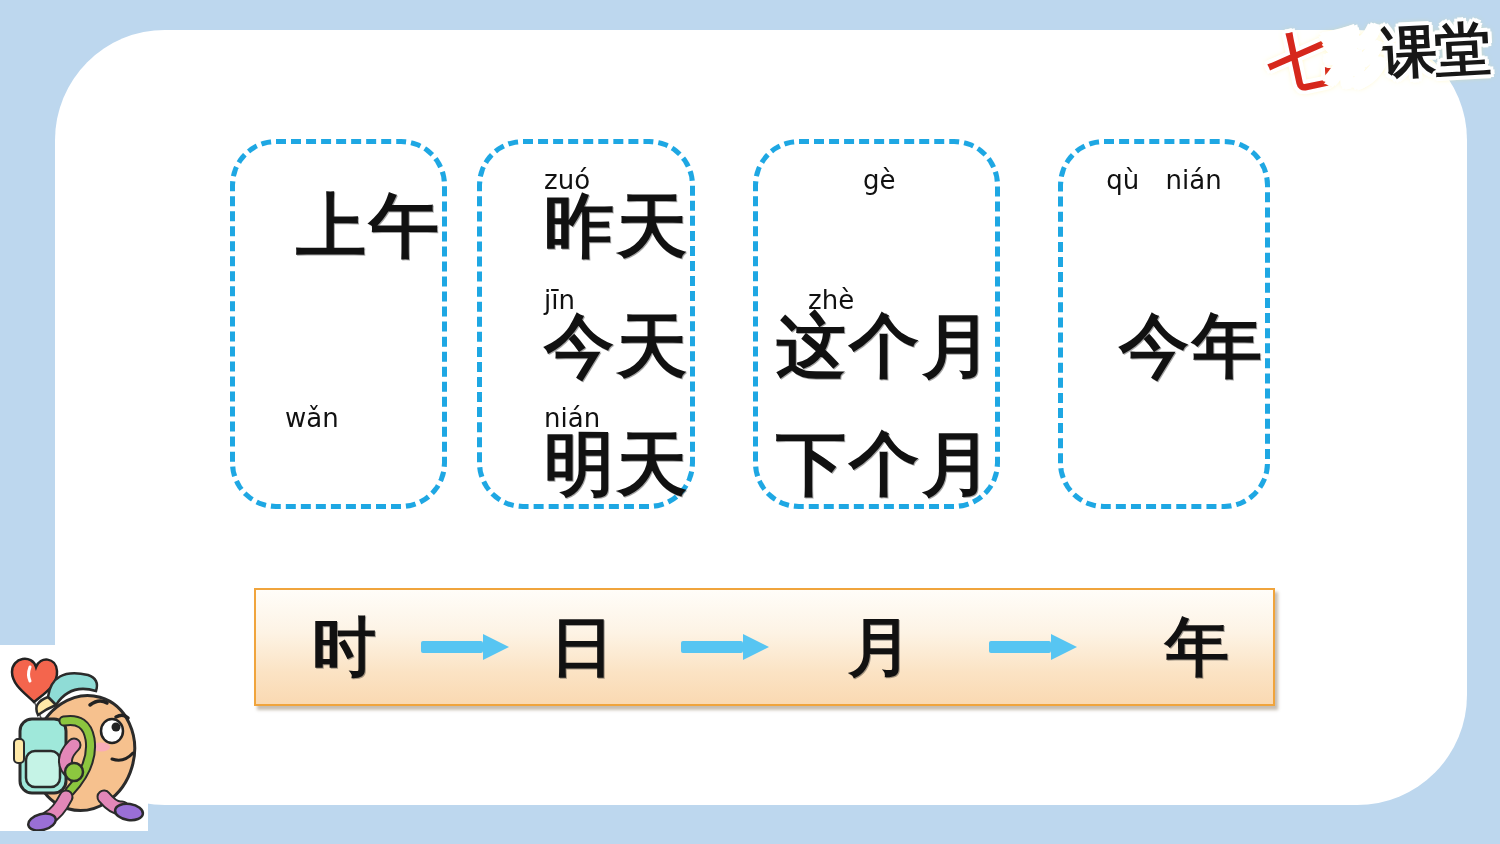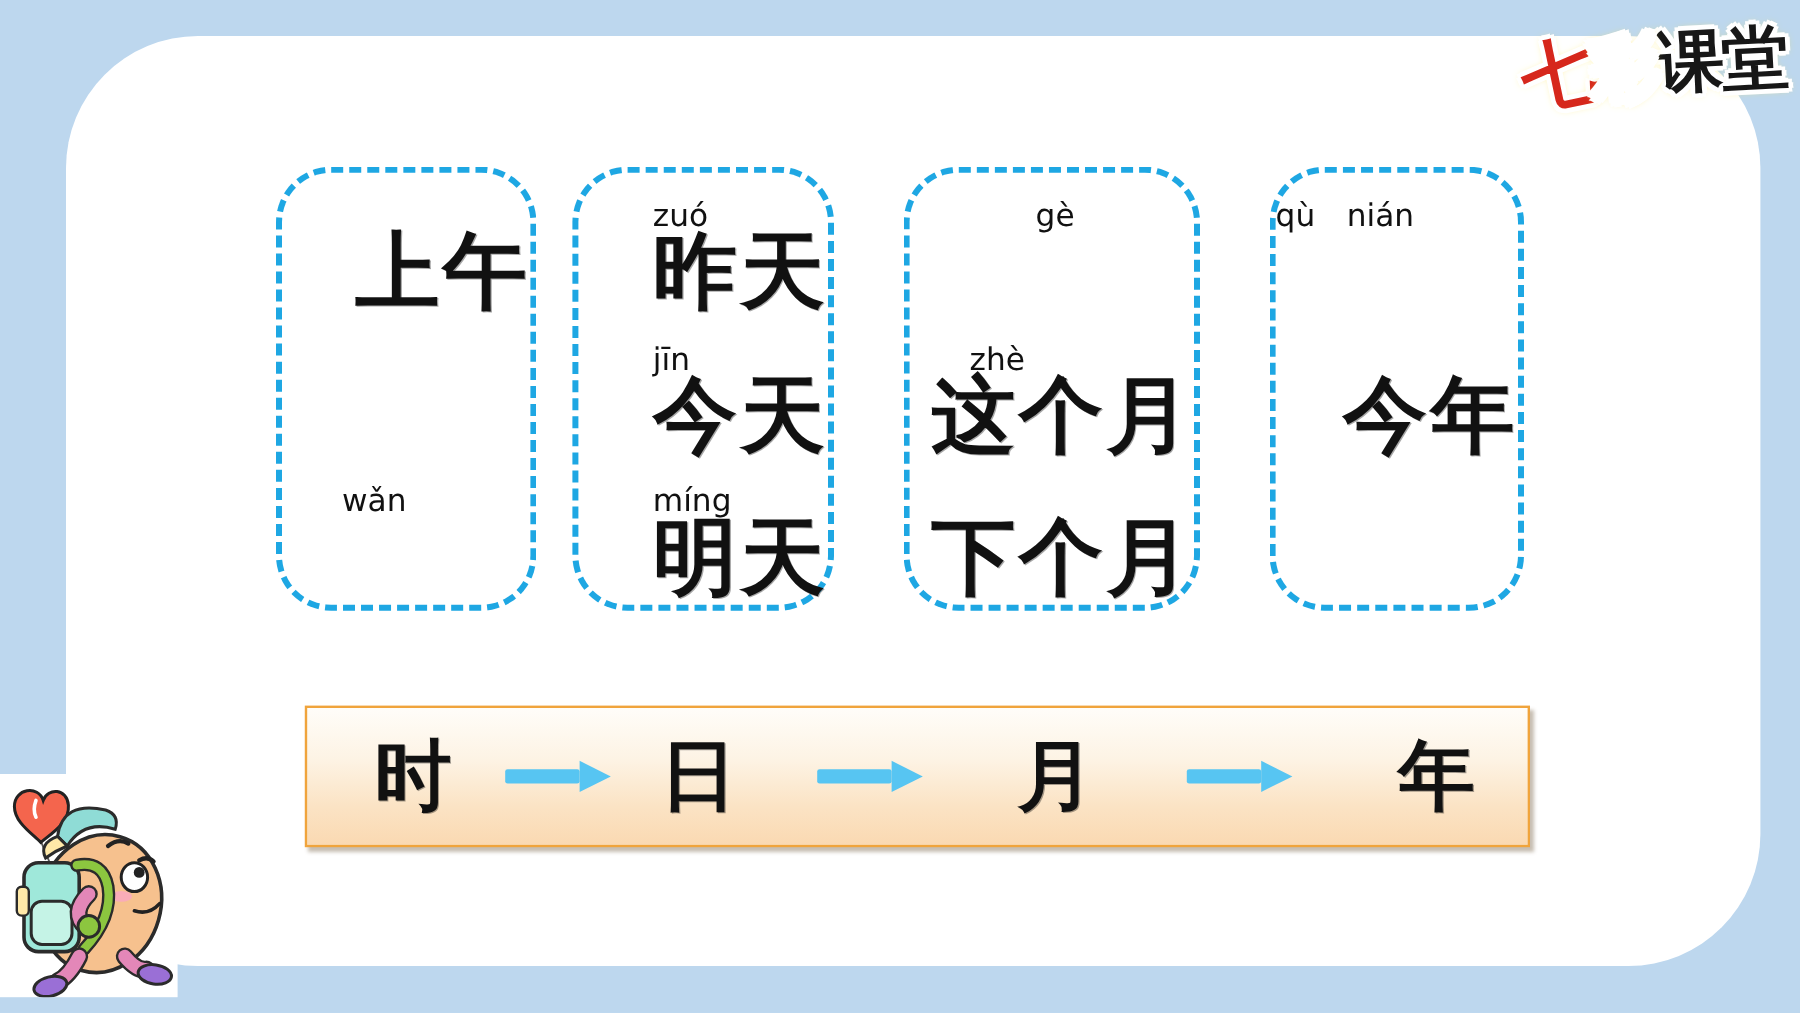--- a/index.html
+++ b/index.html
@@ -24,21 +24,21 @@
   .card1{left:230px;width:217px;}
   .card2{left:477px;width:218px;}
   .card3{left:753px;width:247px;}
   .card4{left:1058px;width:212px;}
   .entry{position:absolute;left:0;right:0;}
   .e1{top:21px}.e2{top:141px}.e3{top:259px}
   .pinyin{height:32px;line-height:30px;font-size:26px;font-weight:500;text-align:left;}
   .pinyin.pl50{padding-left:50px}
   .pinyin.pl62{padding-left:62px}
   .pinyin.pl105{padding-left:105px}
-  .pinyin.pcenter{word-spacing:18px;padding-left:0}
+  .pinyin.pcenter{text-align:center;word-spacing:18px;padding-left:0}
   .hanzi{text-align:right;font-size:70px;font-weight:900;line-height:58px;letter-spacing:3px;
          text-shadow:1px 1px 0 rgba(0,0,0,.35);}
   
   .banner{position:absolute;left:254px;top:588px;width:1021px;height:118px;box-sizing:border-box;
           border:2px solid #f0a43c;
           background:linear-gradient(180deg,#fffdf9 0%,#fdf3e4 38%,#fbe3c4 72%,#fad9b2 100%);
           box-shadow:3px 4px 3px rgba(130,110,85,.45);}
   .titem{position:absolute;top:50%;transform:translateY(-50%);width:100px;text-align:center;
          font-size:64px;font-weight:900;line-height:1;text-shadow:1px 1px 0 rgba(0,0,0,.35);}
   .t1{left:38px}.t2{left:276px}.t3{left:574px}.t4{left:891px}
@@ -80,21 +80,21 @@
   <div class="card card2">
     <div class="entry e1">
       <div class="pinyin pl62">zuó</div>
       <div class="hanzi">昨天</div>
     </div>
     <div class="entry e2">
       <div class="pinyin pl62">jīn</div>
       <div class="hanzi">今天</div>
     </div>
     <div class="entry e3">
-      <div class="pinyin pl62">míng</div>
+      <div class="pinyin pl62">nián</div>
       <div class="hanzi">明天</div>
     </div>
   </div>
 
   <div class="card card3">
     <div class="entry e1">
       <div class="pinyin pl105">gè</div>
     </div>
     <div class="entry e3">
       <div class="pinyin"></div>

